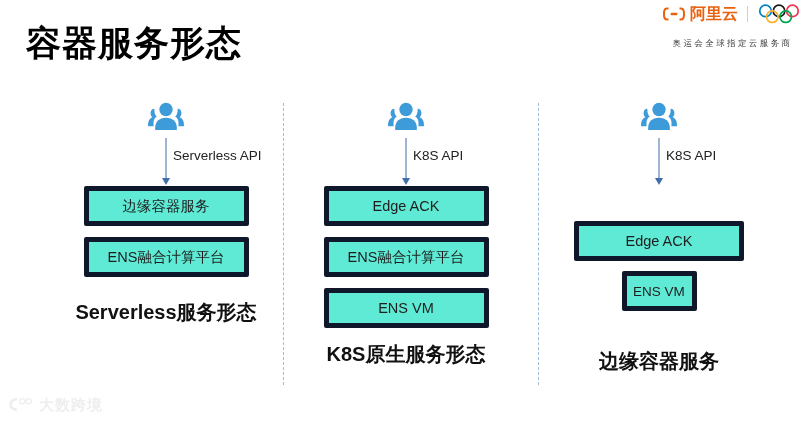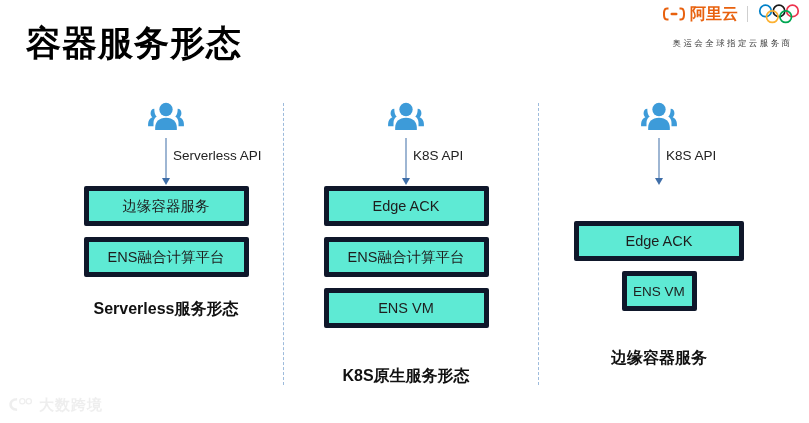--- a/index.html
+++ b/index.html
@@ -170,28 +170,28 @@
   .col-3 .box-wide { width: 170px; }
   .row-2 {
     display: flex;
     gap: 12px;
     align-items: flex-start;
   }
   .col-3 .box-sm { width: 75px; height: 40px; font-size: 13.5px; }
   .box-blue { border-color: #8fa5bf; }
 
   .col-label {
-    font-size: 16px;
+    font-size: 20px;
     color: #111111;
     font-weight: 600;
     white-space: nowrap;
     text-align: center;
   }
   .col-1 .col-label { margin-top: 22px; }
-  .col-2 .col-label { margin-top: 38px; }
+  .col-2 .col-label { margin-top: 13px; }
   .col-3 .col-label { margin-top: 37px; }
 
   .col-3 .spacer-top { height: 35px; }
 
   
   .watermark {
     position: absolute;
     left: 8px;
     bottom: 10px;
     display: flex;

